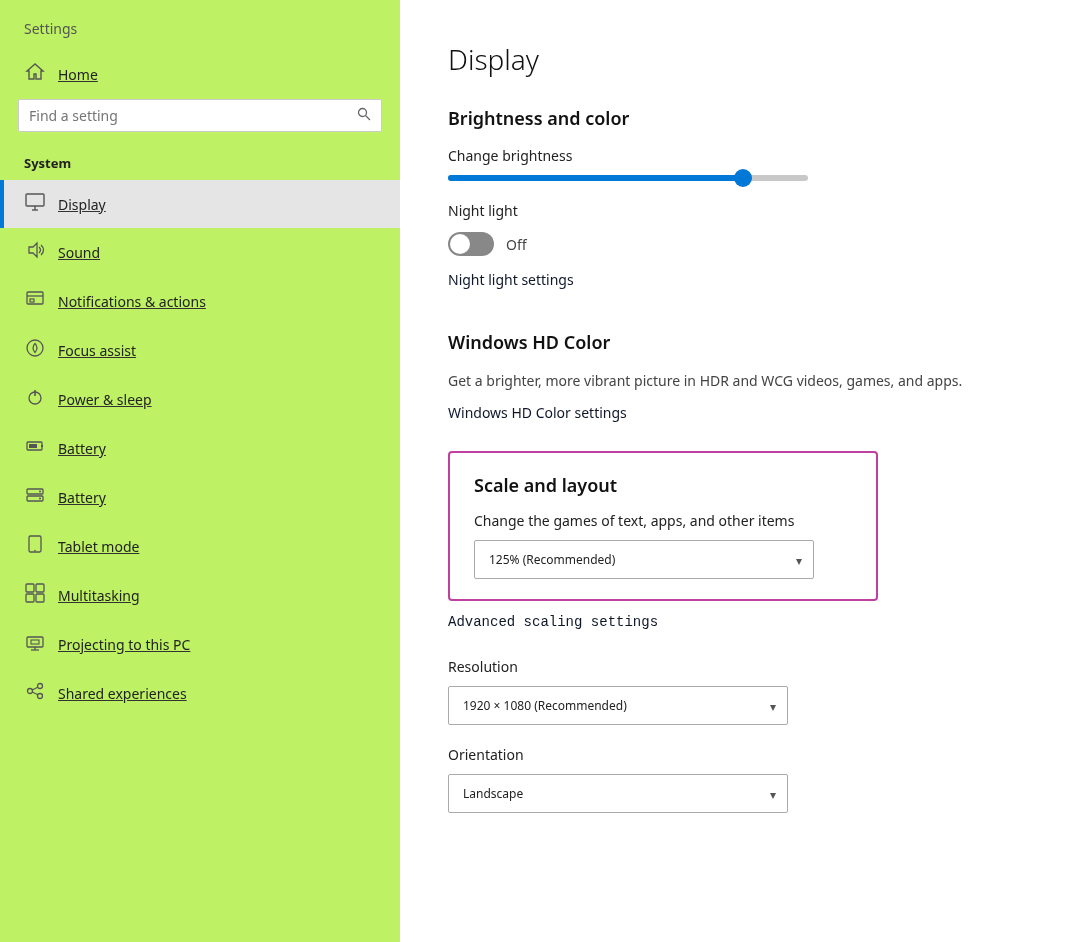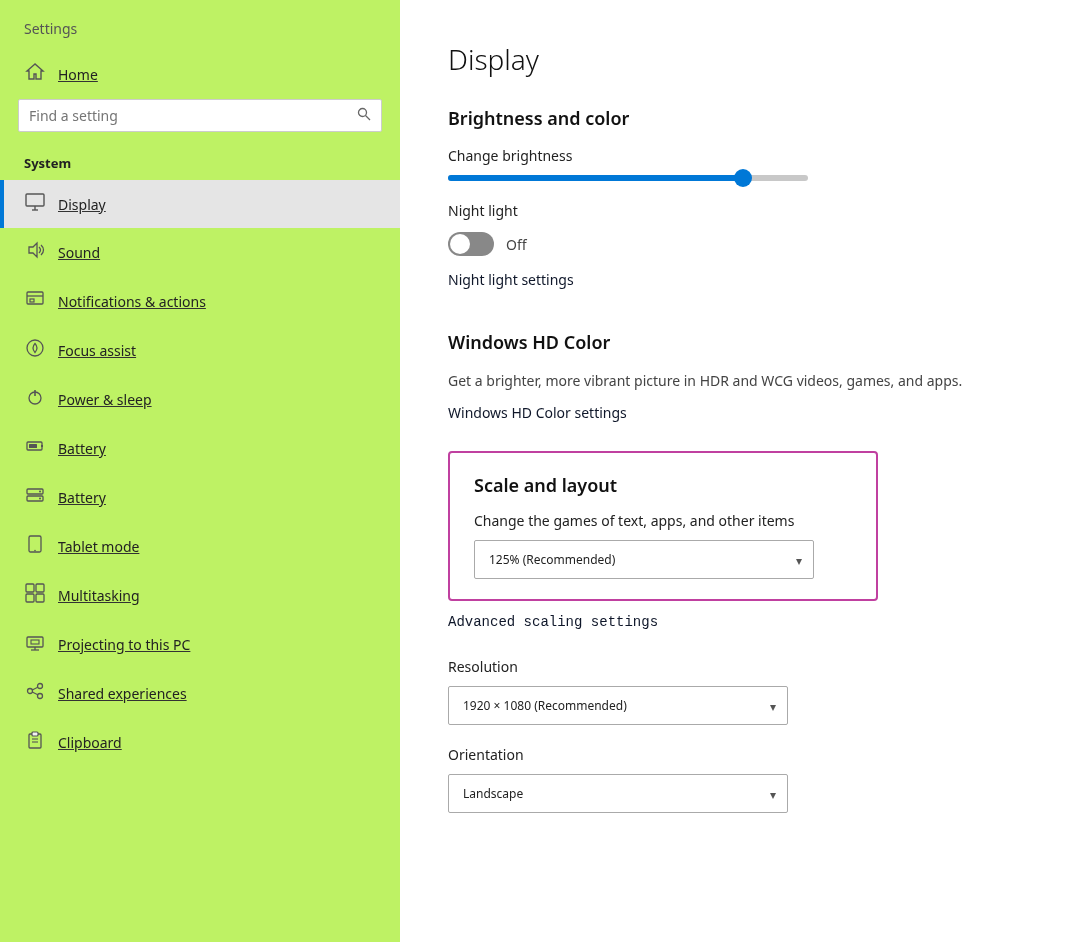--- a/index.html
+++ b/index.html
@@ -390,31 +390,20 @@
         <circle cx="5" cy="10" r="2.5" stroke="#555" stroke-width="1.3"></circle>
         <circle cx="15" cy="5" r="2.5" stroke="#555" stroke-width="1.3"></circle>
         <circle cx="15" cy="15" r="2.5" stroke="#555" stroke-width="1.3"></circle>
         <line x1="7.2" y1="9" x2="12.8" y2="6.2" stroke="#555" stroke-width="1.2"></line>
         <line x1="7.2" y1="11" x2="12.8" y2="13.8" stroke="#555" stroke-width="1.2"></line>
       </svg>
     </span>
     <span class="nav-label">Shared experiences</span>
   </div>
 
-  <div class="nav-item">
-    <span class="nav-icon">
-      <svg width="20" height="20" viewBox="0 0 20 20" fill="none">
-        <rect x="4" y="4" width="12" height="14" rx="1" stroke="#555" stroke-width="1.3"></rect>
-        <rect x="7" y="2" width="6" height="4" rx="1" stroke="#555" stroke-width="1.2" fill="#f2f2f2"></rect>
-        <line x1="7" y1="9" x2="13" y2="9" stroke="#555" stroke-width="1.1"></line>
-        <line x1="7" y1="12" x2="13" y2="12" stroke="#555" stroke-width="1.1"></line>
-      </svg>
-    </span>
-    <span class="nav-label">Clipboard</span>
-  </div>
 </div>
 
 <div class="main">
   <h1 class="page-title">Display</h1>
 
   <div>
     <div class="section-title">Brightness and color</div>
     <div class="label-text">Change brightness</div>
     <div class="brightness-slider-wrap">
       <div class="slider-track">

